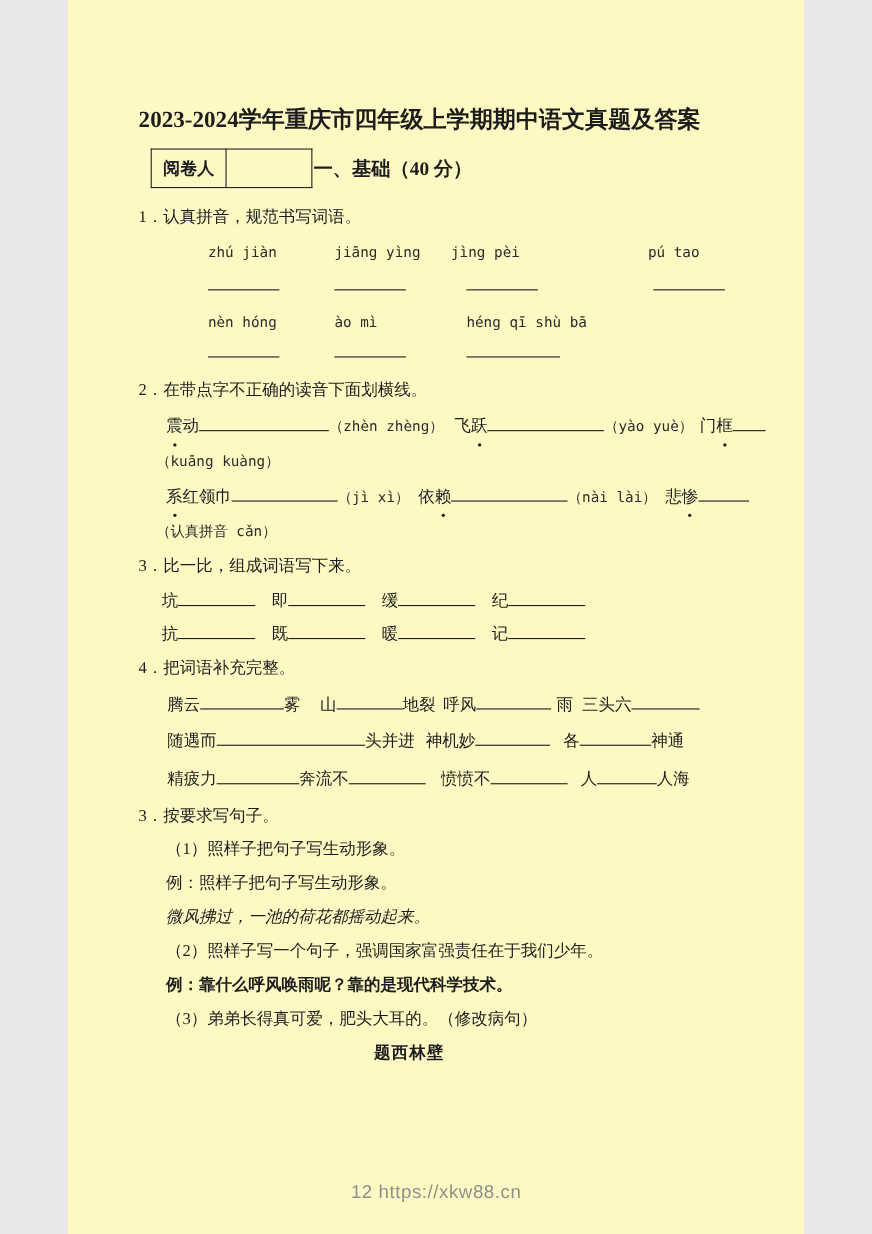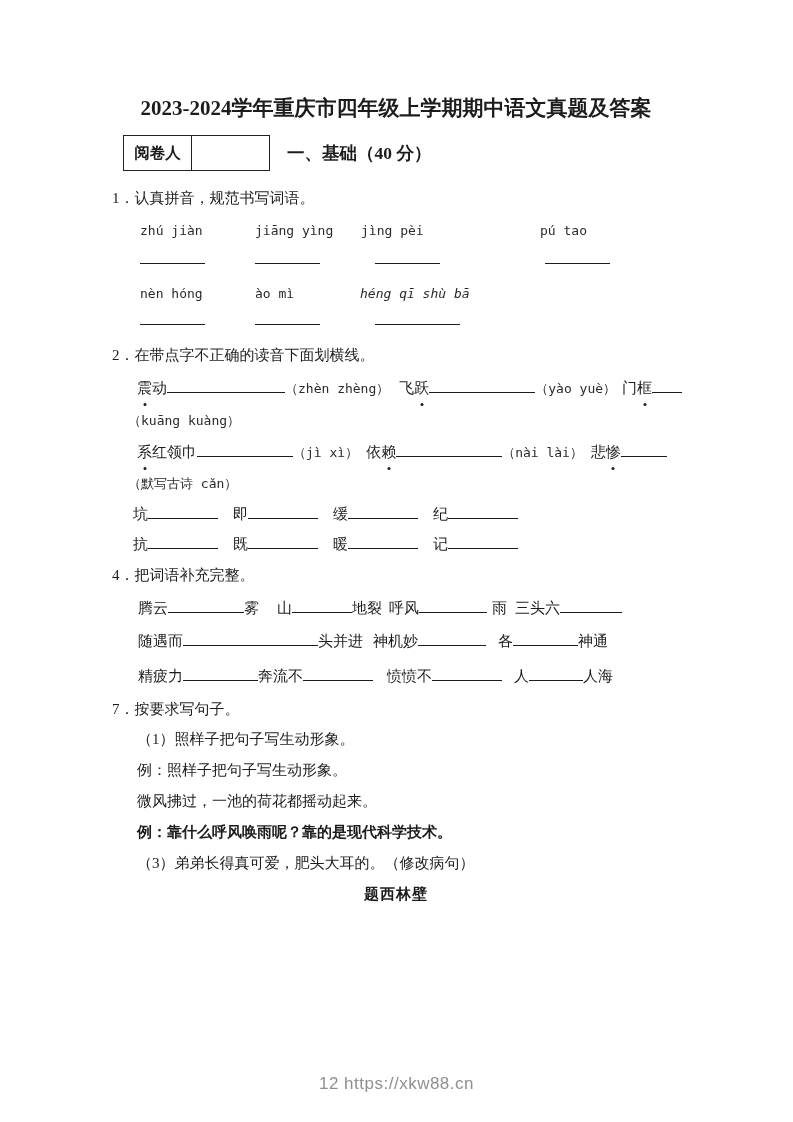--- a/index.html
+++ b/index.html
@@ -1,53 +1,53 @@
 <!DOCTYPE html>
 <html><head>
 <meta charset="utf-8">
 <style>
   * { margin:0; padding:0; box-sizing:border-box; }
   html,body { background:#e8e8e8; }
   .page {
     position:relative;
-    width:793px; height:1122px;
+    width:669px; height:1122px;
     margin:0 auto;
-    background:#ffffff;
+    background:#fef9c3;
     font-family:"Liberation Serif","DejaVu Serif",serif;
     color:#1c1c1c;
-    padding:0 113px 0 112px;
+    padding:0 113px 0 64px;
     overflow:hidden;
   }
   .title {
     margin-top:94px;
     text-align:center;
     font-size:21px;
     font-weight:bold;
     white-space:nowrap;
   }
   .head-row { margin-top:13px; display:flex; align-items:center; }
   .score-table { border-collapse:collapse; margin-left:11px; }
   .score-table td { border:1.6px solid #222; }
   .score-table td.lbl {
     width:68px; height:35px; text-align:center;
     font-weight:bold; font-size:15.5px;
   }
   .score-table td.val { width:78px; }
-  .section-heading { font-size:17.5px; font-weight:bold; margin-left:17px; white-space:nowrap; }
+  .section-heading { font-size:17.5px; font-weight:bold; margin-left:1px; white-space:nowrap; }
   #exam-body { margin-top:11px; }
   .line { position:relative; font-size:15px; white-space:nowrap; }
   .line.center { text-align:center; letter-spacing:1px;font-weight:bold; }
   .txt { }
   .pin { font-family:"DejaVu Sans Mono",monospace; font-size:13px; color:#2a2a2a; }
   .blank {
     display:inline-block; height:0; width:60px;
     border-bottom:1px solid #1c1c1c; vertical-align:baseline;
   }
   .gap { display:inline-block; height:1px; vertical-align:baseline; }
-  .col { position:absolute; top:0; }
+  .col { position:absolute; top:0;margin-left:35px; }
   .colblank { height:18px; border-bottom:1px solid #1c1c1c; }
   .du { position:relative; display:inline-block; }
   .du::after {
     content:""; position:absolute; left:50%; transform:translateX(-50%);
     bottom:-2px; width:3px; height:3px; border-radius:50%; background:#1c1c1c;
   }
   .footer {
     position:absolute; left:0; right:0; bottom:28px;
     text-align:center;
     font-family:"Liberation Sans","DejaVu Sans",sans-serif;
@@ -83,42 +83,44 @@
       </div>
       <div class="line" style="height: 34px; line-height: 34px;">
         <span class="col colblank" style="width: 65px; left: 28px;"></span>
         <span class="col colblank" style="width: 65px; left: 143px;"></span>
         <span class="col colblank" style="width: 65px; left: 263px;"></span>
         <span class="col colblank" style="width: 65px; left: 433px;"></span>
       </div>
       <div class="line" style="height: 27px; line-height: 27px;">
         <span class="col pin" style="left: 28px;">nèn hóng</span>
         <span class="col pin" style="left: 143px;">ào mì</span>
-        <span class="col pin" style="left: 248px; font-style: italic;">héng qī shù bā</span>
+        <span class="col pin" style="left: 263px;">héng qī shù bā</span>
       </div>
       <div class="line" style="height: 32px; line-height: 32px;">
         <span class="col colblank" style="width: 65px; left: 28px;"></span>
         <span class="col colblank" style="width: 65px; left: 143px;"></span>
         <span class="col colblank" style="width: 85px; left: 263px;"></span>
       </div>
       <div class="line" style="height: 33px; line-height: 33px;"><span class="txt">2．在带点字不正确的读音下面划横线。</span></div>
       <div class="line" style="height: 32px; line-height: 32px; padding-left: 25px;"><span class="txt"><span class="du">震</span><span>动</span></span><span class="blank" style="width: 118px;"></span><span class="pin">（zhèn zhèng）</span><span class="gap" style="width: 10px;"></span><span class="txt"><span>飞</span><span class="du">跃</span></span><span class="blank" style="width: 106px;"></span><span class="pin">（yào yuè）</span><span class="gap" style="width: 6px;"></span><span class="txt"><span>门</span><span class="du">框</span></span><span class="blank" style="width: 30px;"></span></div>
       <div class="line" style="height: 32px; line-height: 32px; padding-left: 16px;"><span class="pin">（kuāng kuàng）</span></div>
       <div class="line" style="height: 32px; line-height: 32px; padding-left: 25px;"><span class="txt"><span class="du">系</span><span>红</span><span>领</span><span>巾</span></span><span class="blank" style="width: 96px;"></span><span class="pin">（jì xì）</span><span class="gap" style="width: 8px;"></span><span class="txt"><span>依</span><span class="du">赖</span></span><span class="blank" style="width: 106px;"></span><span class="pin">（nài lài）</span><span class="gap" style="width: 8px;"></span><span class="txt"><span>悲</span><span class="du">惨</span></span><span class="blank" style="width: 46px;"></span></div>
-      <div class="line" style="height: 31px; line-height: 31px; padding-left: 16px;"><span class="pin">（默写古诗 cǎn）</span></div>
+      <div class="line" style="height: 31px; line-height: 31px; padding-left: 16px;"><span class="pin">（认真拼音 cǎn）</span></div>
+      <div class="line" style="height: 33px; line-height: 33px;"><span class="txt">3．比一比，组成词语写下来。</span></div>
       <div class="line" style="height: 30px; line-height: 30px; padding-left: 21px;"><span class="txt">坑</span><span class="blank" style="width: 70px;"></span><span class="gap" style="width: 15px;"></span><span class="txt">即</span><span class="blank" style="width: 70px;"></span><span class="gap" style="width: 15px;"></span><span class="txt">缓</span><span class="blank" style="width: 70px;"></span><span class="gap" style="width: 15px;"></span><span class="txt">纪</span><span class="blank" style="width: 70px;"></span></div>
       <div class="line" style="height: 30px; line-height: 30px; padding-left: 21px;"><span class="txt">抗</span><span class="blank" style="width: 70px;"></span><span class="gap" style="width: 15px;"></span><span class="txt">既</span><span class="blank" style="width: 70px;"></span><span class="gap" style="width: 15px;"></span><span class="txt">暖</span><span class="blank" style="width: 70px;"></span><span class="gap" style="width: 15px;"></span><span class="txt">记</span><span class="blank" style="width: 70px;"></span></div>
       <div class="line" style="height: 33px; line-height: 33px;"><span class="txt">4．把词语补充完整。</span></div>
       <div class="line" style="height: 32px; line-height: 32px; padding-left: 26px;"><span class="txt">腾云</span><span class="blank" style="width: 76px;"></span><span class="txt">雾</span><span class="gap" style="width: 18px;"></span><span class="txt">山</span><span class="blank" style="width: 60px;"></span><span class="txt">地裂</span><span class="gap" style="width: 7px;"></span><span class="txt">呼风</span><span class="blank" style="width: 68px;"></span><span class="gap" style="width: 5px;"></span><span class="txt">雨</span><span class="gap" style="width: 8px;"></span><span class="txt">三头六</span><span class="blank" style="width: 62px;"></span></div>
       <div class="line" style="height: 35px; line-height: 35px; padding-left: 26px;"><span class="txt">随遇而</span><span class="blank" style="width: 135px;"></span><span class="txt">头并进</span><span class="gap" style="width: 10px;"></span><span class="txt">神机妙</span><span class="blank" style="width: 68px;"></span><span class="gap" style="width: 12px;"></span><span class="txt">各</span><span class="blank" style="width: 65px;"></span><span class="txt">神通</span></div>
       <div class="line" style="height: 35px; line-height: 35px; padding-left: 26px;"><span class="txt">精疲力</span><span class="blank" style="width: 75px;"></span><span class="txt">奔流不</span><span class="blank" style="width: 70px;"></span><span class="gap" style="width: 14px;"></span><span class="txt">愤愤不</span><span class="blank" style="width: 70px;"></span><span class="gap" style="width: 12px;"></span><span class="txt">人</span><span class="blank" style="width: 54px;"></span><span class="txt">人海</span></div>
-      <div class="line" style="height: 30px; line-height: 30px;"><span class="txt">7．按要求写句子。</span></div>
+      <div class="line" style="height: 30px; line-height: 30px;"><span class="txt">3．按要求写句子。</span></div>
       <div class="line" style="height: 31px; line-height: 31px; padding-left: 25px;"><span class="txt">（1）照样子把句子写生动形象。</span></div>
       <div class="line" style="height: 31px; line-height: 31px; padding-left: 25px;"><span class="txt">例：照样子把句子写生动形象。</span></div>
-      <div class="line" style="height: 31px; line-height: 31px; padding-left: 25px;"><span class="txt">微风拂过，一池的荷花都摇动起来。</span></div>
+      <div class="line" style="height: 31px; line-height: 31px; padding-left: 25px; font-style: italic;"><span class="txt">微风拂过，一池的荷花都摇动起来。</span></div>
+      <div class="line" style="height: 31px; line-height: 31px; padding-left: 25px;"><span class="txt">（2）照样子写一个句子，强调国家富强责任在于我们少年。</span></div>
       <div class="line" style="height: 31px; line-height: 31px; padding-left: 25px; font-weight: bold;"><span class="txt">例：靠什么呼风唤雨呢？靠的是现代科学技术。</span></div>
       <div class="line" style="height: 31px; line-height: 31px; padding-left: 25px;"><span class="txt">（3）弟弟长得真可爱，肥头大耳的。（修改病句）</span></div>
       <div class="line center" style="height: 30px; line-height: 30px;"><span class="txt">题西林壁</span></div>
     </div>
 
   <div class="footer">12 https://xkw88.cn</div>
 
 </div>
 
 </body></html>

